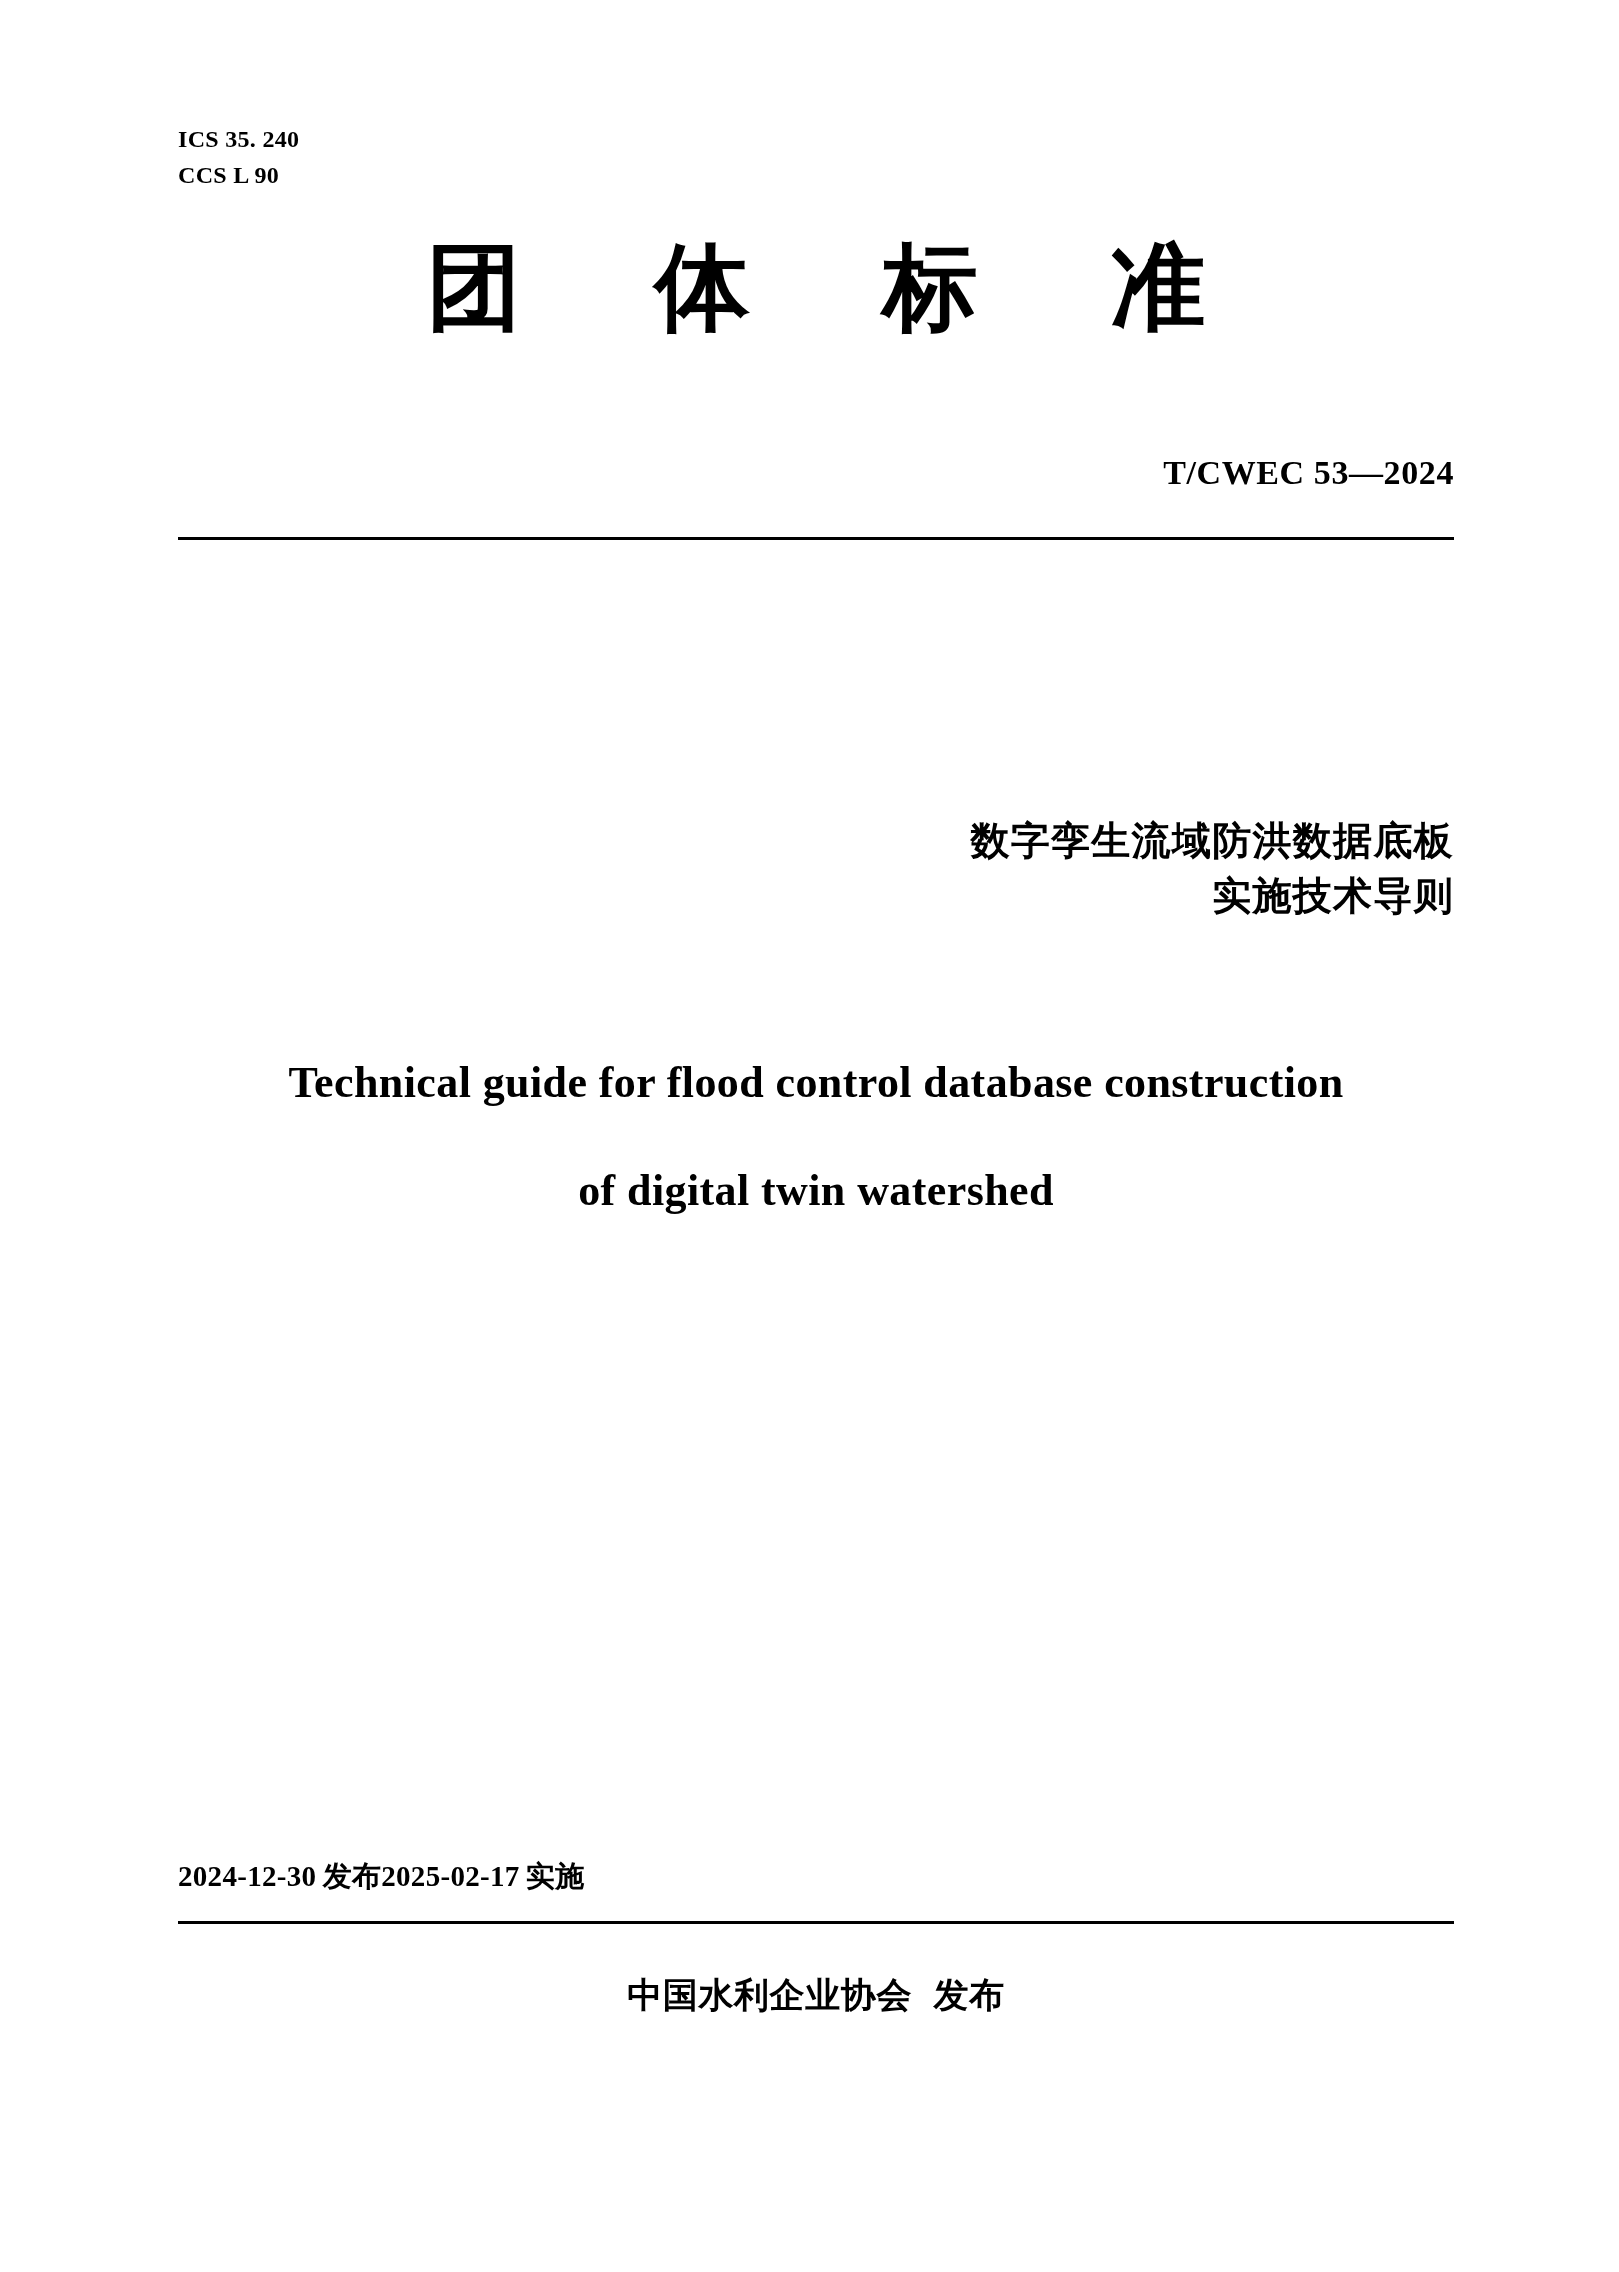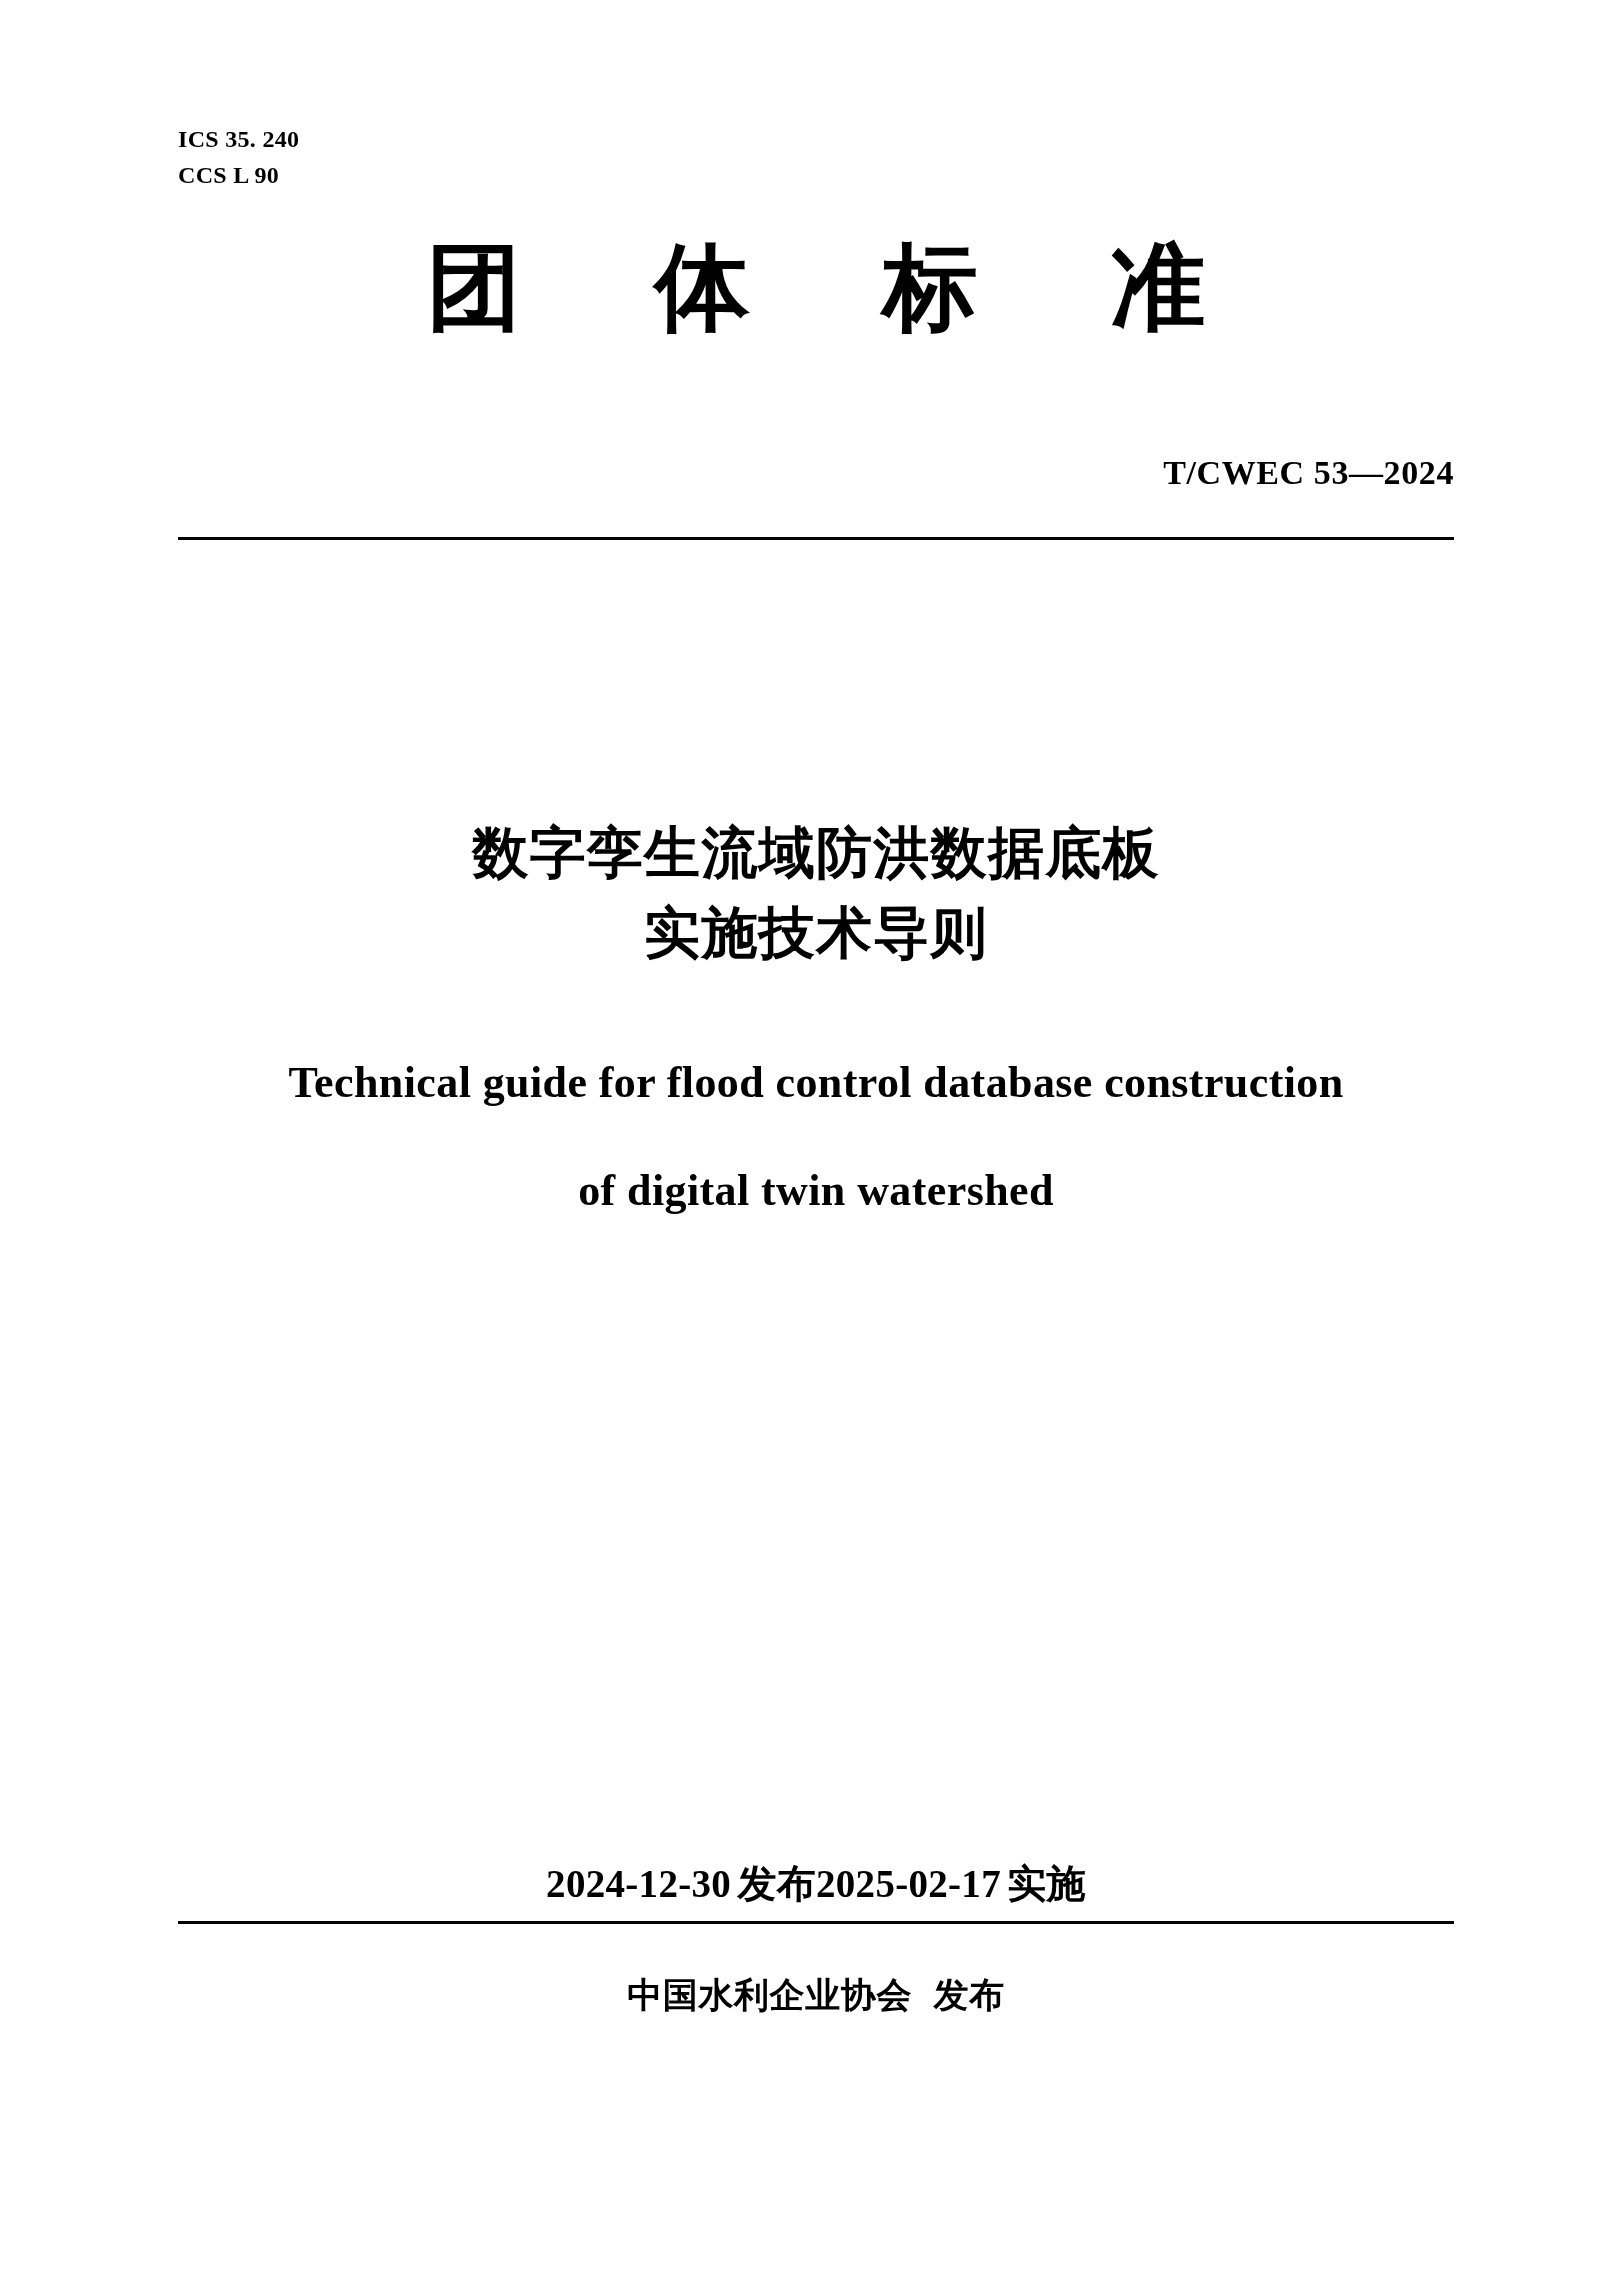--- a/index.html
+++ b/index.html
@@ -82,24 +82,24 @@
     height: 3.2px;
     background: #000000;
   }
 
   
   .doctitle-cn {
     position: absolute;
     top: 813px;
     left: 0;
     width: 1276px;
-    text-align: center;
-    font-family: "DejaVu Sans", sans-serif;
-    font-weight: bold;
-    font-size: 56px;
+    text-align: right;
+    font-family: "DejaVu Sans", sans-serif;
+    font-weight: bold;
+    font-size: 39px;
     line-height: 1.42;
     letter-spacing: 1.3px;
   }
   .doctitle-cn .l2 { display: block; }
 
   
   .doctitle-en {
     position: absolute;
     top: 1051px;
     left: 0;
@@ -113,25 +113,25 @@
   }
   .doctitle-en .l2 { display: block; margin-top: 44px; }
 
   
   .dates {
     position: absolute;
     top: 1857px;
     left: 0;
     width: 1276px;
     display: flex;
-    justify-content: center;
+    justify-content: flex-start;
     align-items: baseline;
     font-family: "DejaVu Sans", sans-serif;
     font-weight: bold;
-    font-size: 39px;
+    font-size: 29px;
     letter-spacing: 0.3px;
     white-space: nowrap;
   }
   .dates .date-num {
     font-family: "Liberation Serif", serif;
     font-weight: bold;
   }
   .dates .date-lbl {
     font-family: "DejaVu Sans", sans-serif;
     font-weight: bold;

